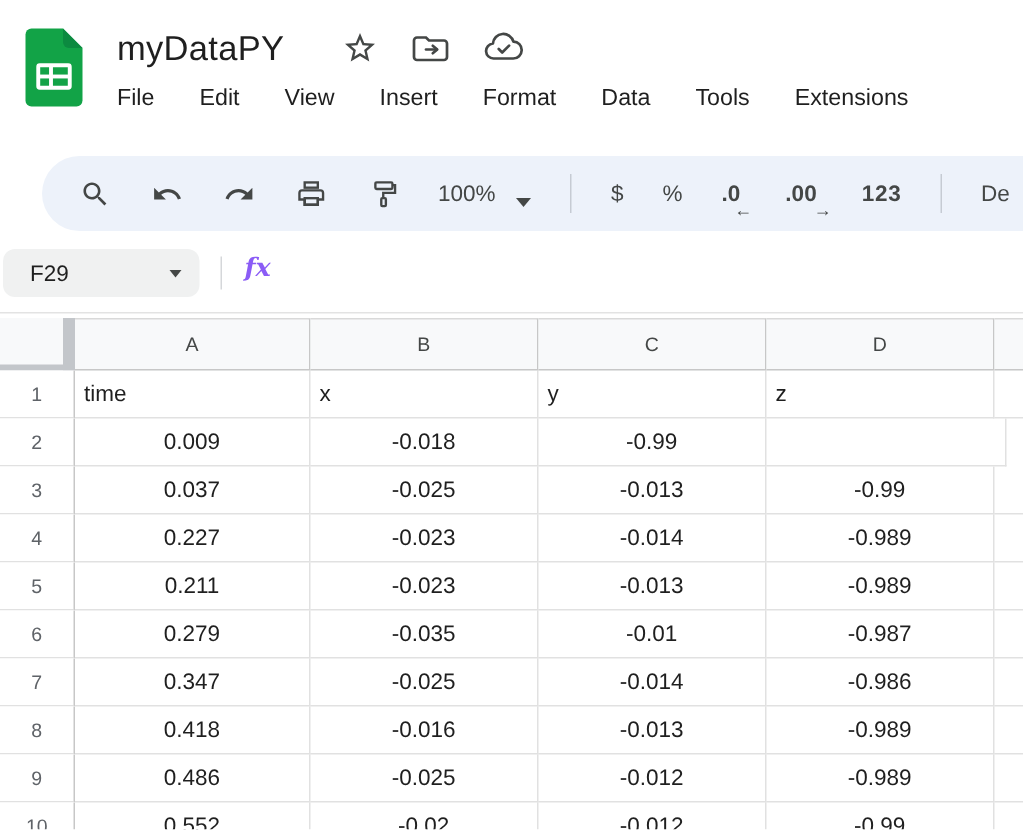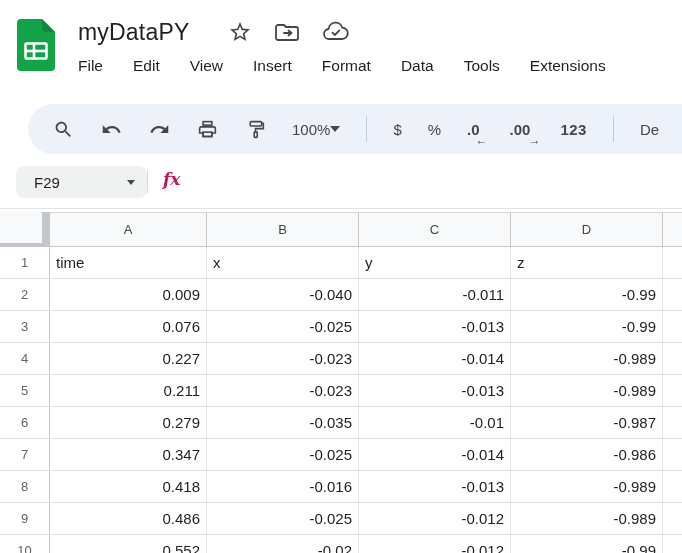--- a/index.html
+++ b/index.html
@@ -21,39 +21,39 @@
 
   
   .toolbar {
     position:absolute; left:28px; top:104px; width:700px; height:50px;
     background:#edf2fa; border-radius:26px;
     display:flex; align-items:center; gap:26px; padding-left:24px;
     color:#444746; white-space:nowrap;
   }
   .tb-icon { width:22px; height:22px; flex:0 0 auto; display:flex; align-items:center; justify-content:center; }
   .tb-text { font-size:15px; color:#444746; }
-  .zoom-box { display:flex; align-items:center; }
+  .zoom-box { display:flex; align-items:flex-end; gap:14px; }
   .caret { width:0; height:0; border-left:5px solid transparent; border-right:5px solid transparent; border-top:6px solid #444746; }
   .tb-sep { width:1px; height:26px; background:#c6cbd3; flex:0 0 auto; }
   .dec-fmt { position:relative; font-size:15px; font-weight:bold; color:#444746; padding-right:4px; }
   .dec-fmt .arrow { position:absolute; font-weight:normal; font-size:12px; bottom:-9px; }
   .dec-fmt .arrow.l { right:-4px; }
   .dec-fmt .arrow.r { right:-6px; }
   .big123 { font-size:15px; letter-spacing:.5px;font-weight:bold; }
 
   
   .formula-bar { position:absolute; top:155px; left:0; width:100%; height:54px; background:#fff; border-bottom:1px solid #e3e3e3; }
   .name-box {
-    position:absolute; left:16px; top:11px; width:131px; height:32px;
+    position:absolute; left:2px; top:11px; width:131px; height:32px;
     background:#f0f1f1; border-radius:8px; display:flex; align-items:center;
     padding:0 12px 0 18px; font-size:15px; color:#1f1f1f;
   }
   .name-box .caret { margin-left:auto; border-top-width:5px; border-left-width:4.5px; border-right-width:4.5px; }
   .fx-sep { position:absolute; left:147px; top:16px; width:1px; height:22px; background:#d5d7da; }
-  .fx { position:absolute; left:163px; top:14px; font-family:"DejaVu Serif","Liberation Serif",serif; font-style:italic; font-weight:bold; font-size:17px; color:#be185d; }
+  .fx { position:absolute; left:163px; top:14px; font-family:"DejaVu Serif","Liberation Serif",serif; font-style:italic; font-weight:bold; font-size:17px; color:#8b5cf6; }
 
   
   .grid { position:absolute; top:212px; left:0; right:0; bottom:0; overflow:hidden; background:#fff; }
   .hdr-row { display:flex; height:35px; }
   .corner {
     width:50px; height:35px; background:#f8f9fa; flex:0 0 auto;
     border-right:8px solid #c3c6ca; border-bottom:4px solid #c3c6ca;
   }
   .col-hdr {
     flex:0 0 auto; height:35px; line-height:34px; text-align:center;
@@ -62,21 +62,21 @@
   }
   .grid-body { }
   .g-row { display:flex; height:32px; }
   .row-hdr {
     width:50px; flex:0 0 auto; text-align:center; line-height:31px;
     font-size:13px; color:#5f6368; background:#fff;
     border-right:1px solid #c7c7c7; border-bottom:1px solid #e1e1e1;
   }
   .cell {
     flex:0 0 auto; height:32px; line-height:31px; padding:0 6px;
-    font-size:15px; color:#1f1f1f; text-align:right;
+    font-size:15px; color:#1f1f1f; text-align:center;
     border-right:1px solid #e1e1e1; border-bottom:1px solid #e1e1e1;
     overflow:hidden; white-space:nowrap;
   }
   .cell.left { text-align:left; }
   .c0 { width:157px; } .c1 { width:152px; } .c2 { width:152px; } .c3 { width:152px; } .c4 { width:160px; }
 </style>
 </head>
 <body>
 
 <div class="stage">
@@ -197,28 +197,27 @@
           <div class="row-hdr">1</div>
           <div class="cell c0 left">time</div>
           <div class="cell c1 left">x</div>
           <div class="cell c2 left">y</div>
           <div class="cell c3 left">z</div>
           <div class="cell c4 left"></div>
         </div>
         <div class="g-row">
           <div class="row-hdr">2</div>
           <div class="cell c0">0.009</div>
-          <div class="cell c1">-0.040</div>
-          <div class="cell c2">-0.011</div>
+          <div class="cell c1">-0.018</div>
           <div class="cell c3">-0.99</div>
           <div class="cell c4"></div>
         </div>
         <div class="g-row">
           <div class="row-hdr">3</div>
-          <div class="cell c0">0.076</div>
+          <div class="cell c0">0.037</div>
           <div class="cell c1">-0.025</div>
           <div class="cell c2">-0.013</div>
           <div class="cell c3">-0.99</div>
           <div class="cell c4"></div>
         </div>
         <div class="g-row">
           <div class="row-hdr">4</div>
           <div class="cell c0">0.227</div>
           <div class="cell c1">-0.023</div>
           <div class="cell c2">-0.014</div>

